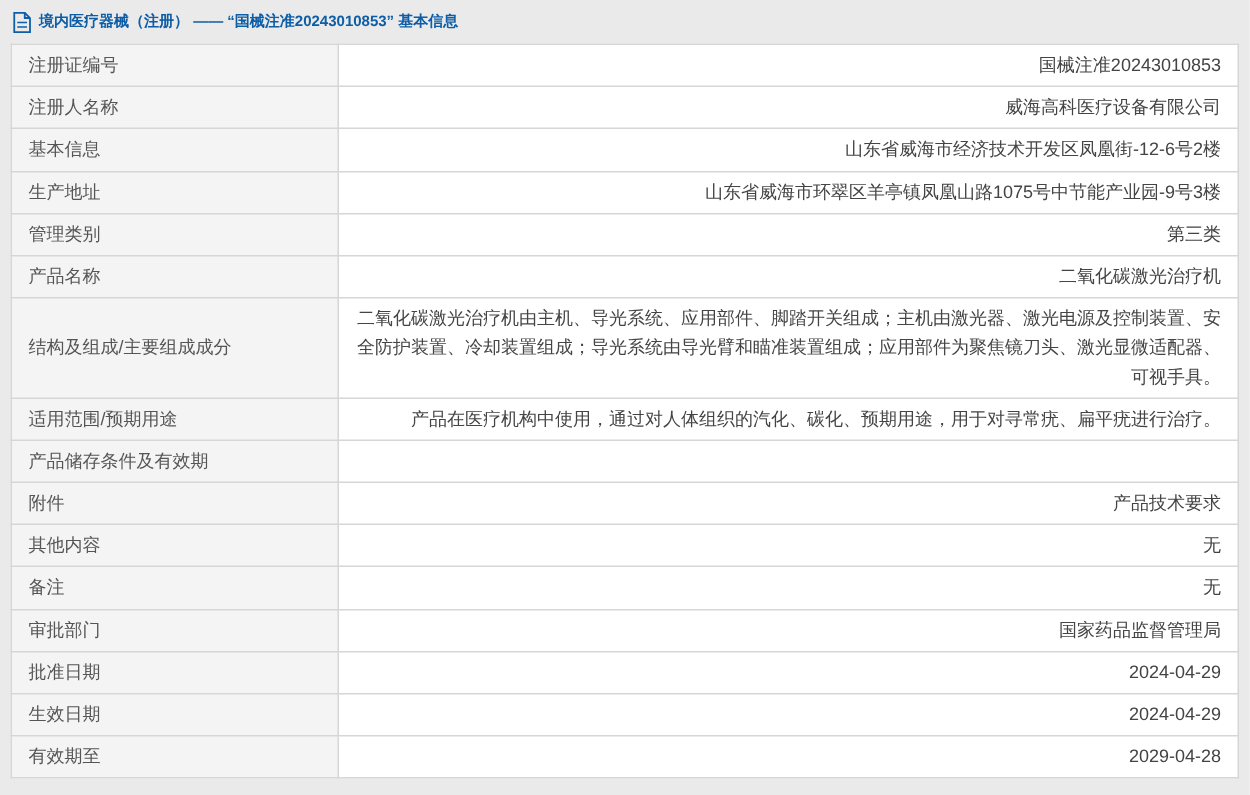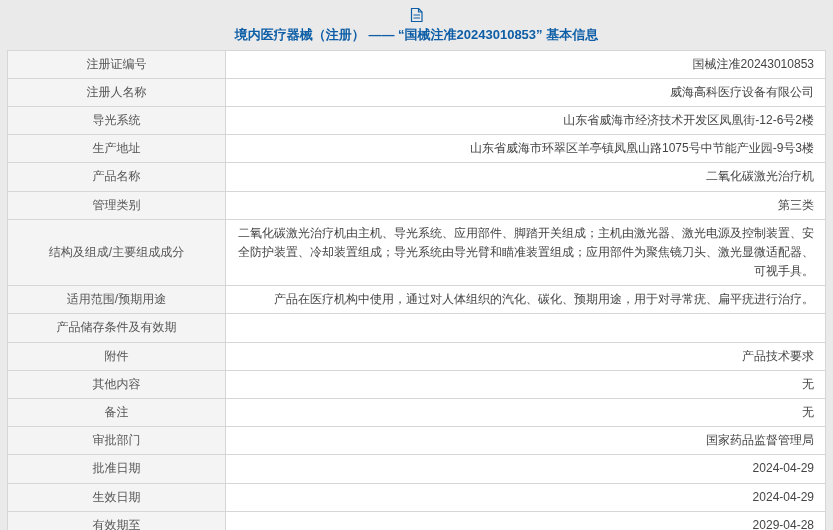--- a/index.html
+++ b/index.html
@@ -8,44 +8,43 @@
     height: 530px;
     background: #eaeaea;
     font-family: "Liberation Sans", "DejaVu Sans", sans-serif;
   }
   .page-header {
     display: flex;
     align-items: center;
     gap: 5px;
     padding: 8px 8px 7px 8px;
     color: #0d5ea6;
-    font-size: 13px;
+    font-size: 10px;
     font-weight: bold;
     line-height: 1.2;
-    flex-direction: column;
   }
   .doc-icon { display: inline-flex; align-items: center; }
   table.info-table {
     border-collapse: collapse;
     margin: 0 7px;
     width: 819px;
     background: #ffffff;
     table-layout: fixed;
   }
   td {
     border: 1px solid #d6d6d6;
     font-size: 12px;
     padding: 4px 11px;
     line-height: 1.6;
     vertical-align: middle;
     word-break: break-all;
   }
   td.label-cell {
     width: 218px;
-    text-align: center;
+    text-align: left;
     background: #f4f4f4;
     color: #555555;
     white-space: normal;
   }
   td.value-cell {
     color: #444444;
     text-align: right;
   }
   td.value-cell:empty::after { content: "\00a0"; }
 </style>
@@ -69,34 +68,34 @@
     <tbody>
         <tr>
           <td class="label-cell"><span>注册证编号</span></td>
           <td class="value-cell">国械注准20243010853</td>
         </tr>
         <tr>
           <td class="label-cell"><span>注册人名称</span></td>
           <td class="value-cell">威海高科医疗设备有限公司</td>
         </tr>
         <tr>
-          <td class="label-cell"><span>导光系统</span></td>
+          <td class="label-cell"><span>基本信息</span></td>
           <td class="value-cell">山东省威海市经济技术开发区凤凰街-12-6号2楼</td>
         </tr>
         <tr>
           <td class="label-cell"><span>生产地址</span></td>
           <td class="value-cell">山东省威海市环翠区羊亭镇凤凰山路1075号中节能产业园-9号3楼</td>
         </tr>
         <tr>
+          <td class="label-cell"><span>管理类别</span></td>
+          <td class="value-cell">第三类</td>
+        </tr>
+        <tr>
           <td class="label-cell"><span>产品名称</span></td>
           <td class="value-cell">二氧化碳激光治疗机</td>
-        </tr>
-        <tr>
-          <td class="label-cell"><span>管理类别</span></td>
-          <td class="value-cell">第三类</td>
         </tr>
         <tr>
           <td class="label-cell"><span>结构及组成/主要组成成分</span></td>
           <td class="value-cell">二氧化碳激光治疗机由主机、导光系统、应用部件、脚踏开关组成；主机由激光器、激光电源及控制装置、安全防护装置、冷却装置组成；导光系统由导光臂和瞄准装置组成；应用部件为聚焦镜刀头、激光显微适配器、可视手具。</td>
         </tr>
         <tr>
           <td class="label-cell"><span>适用范围/预期用途</span></td>
           <td class="value-cell">产品在医疗机构中使用，通过对人体组织的汽化、碳化、预期用途，用于对寻常疣、扁平疣进行治疗。</td>
         </tr>
         <tr>

